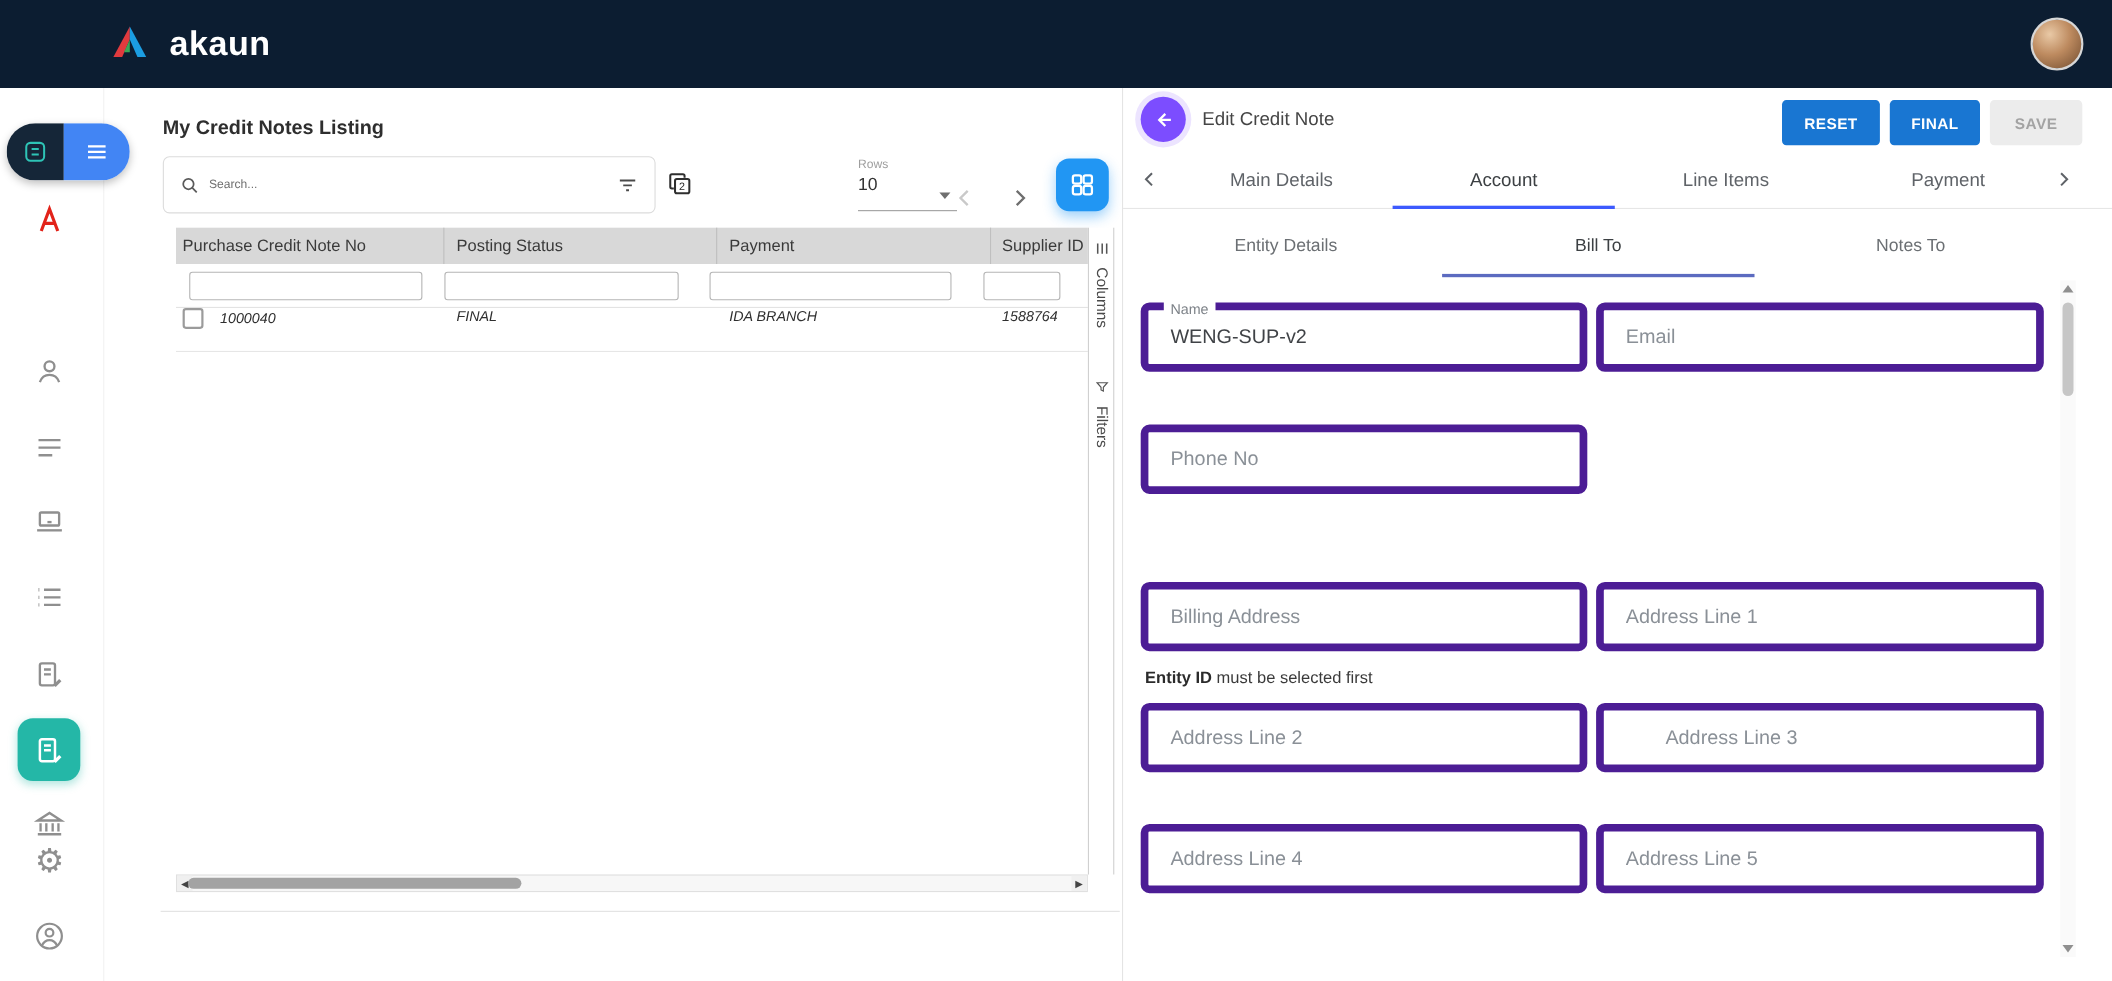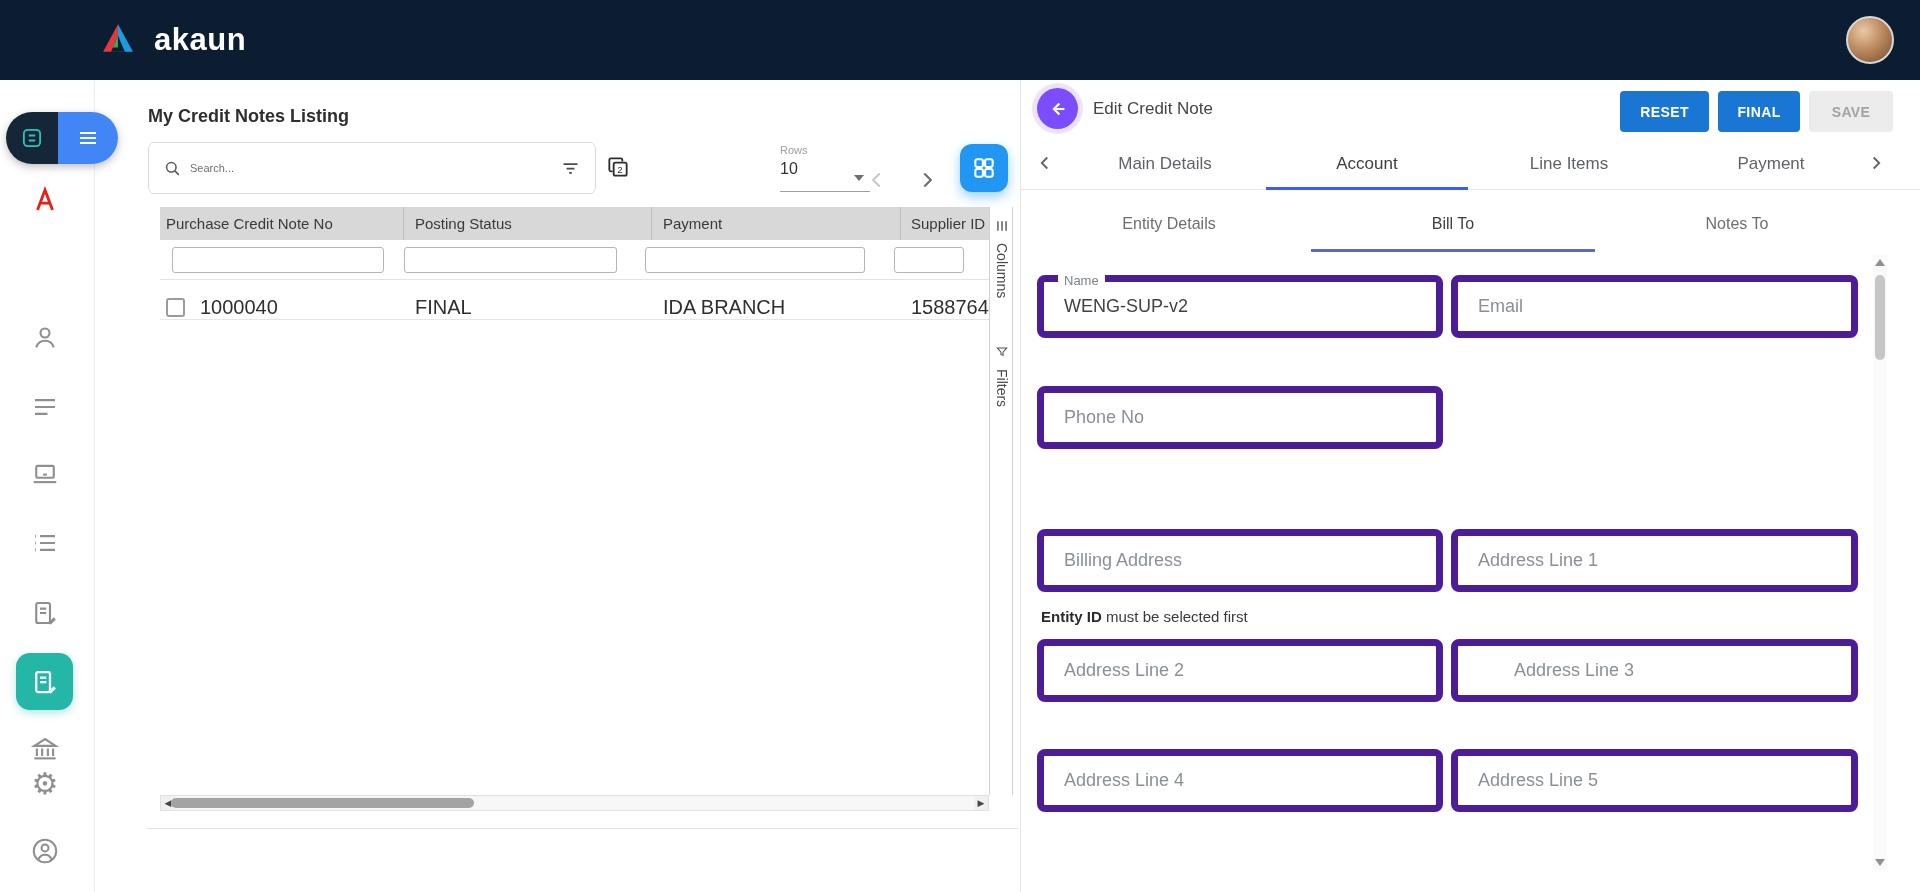--- a/index.html
+++ b/index.html
@@ -56,21 +56,21 @@
   .hc1{width:244px;padding-left:6px;border-right:1px solid #bfbfbf;}
   .hc2{width:248px;padding-left:11px;border-right:1px solid #bfbfbf;}
   .hc3{width:249px;padding-left:11px;border-right:1px solid #bfbfbf;}
   .hc4{width:88px;padding-left:10px;}
   .tfilter{position:absolute;left:65px;top:160px;width:829px;height:40px;border-bottom:1px solid #e3e3e3;display:flex;align-items:center;}
   .tfilter input{height:26px;border:1px solid #b5b5b5;border-radius:3px;outline:none;font-family:inherit;font-size:14px;padding:0 6px;color:#333;}
   .fi1{width:212px;margin-left:12px;}
   .fi2{width:213px;margin-left:20px;}
   .fi3{width:220px;margin-left:28px;}
   .fi4{width:70px;margin-left:29px;}
-  .trow{position:absolute;left:65px;top:200px;width:829px;height:40px;border-bottom:1px solid #e6e6e6;display:flex;align-items:flex-end;font-size:20px;color:#2f2f2f;}
+  .trow{position:absolute;left:65px;top:200px;width:829px;height:40px;border-bottom:1px solid #e6e6e6;display:flex;align-items:flex-start;font-size:13px;color:#2f2f2f;font-style:italic;}
   .tc1{width:244px;display:flex;align-items:center;}
   .tc2{width:248px;padding-left:11px;}
   .tc3{width:249px;padding-left:11px;}
   .tc4{width:88px;padding-left:10px;}
   .checkbox{display:inline-block;width:19px;height:19px;border:2px solid #9b9b9b;border-radius:3px;margin-left:6px;cursor:pointer;background:#fff;}
   .rowtext{margin-left:15px;}
 
   .side-strip{position:absolute;left:894px;top:127px;width:24px;height:588px;border-left:1px solid #d0d0d0;border-right:1px solid #d0d0d0;background:#fff;}
   .strip-icon{position:absolute;left:5px;width:14px;height:14px;color:#555;cursor:pointer;}
   .strip-icon.cols{top:12px;}

